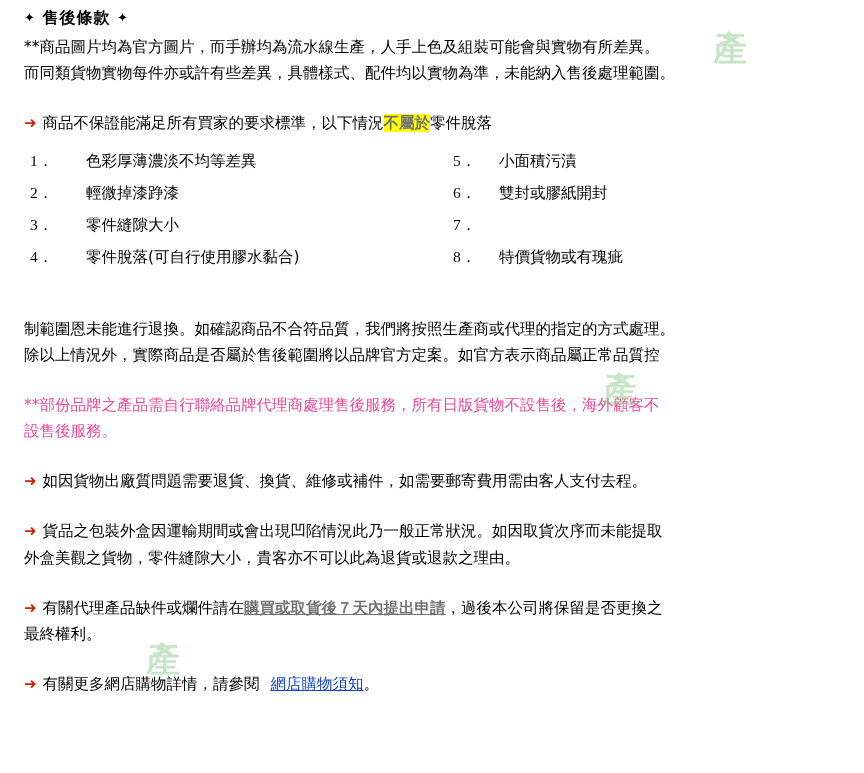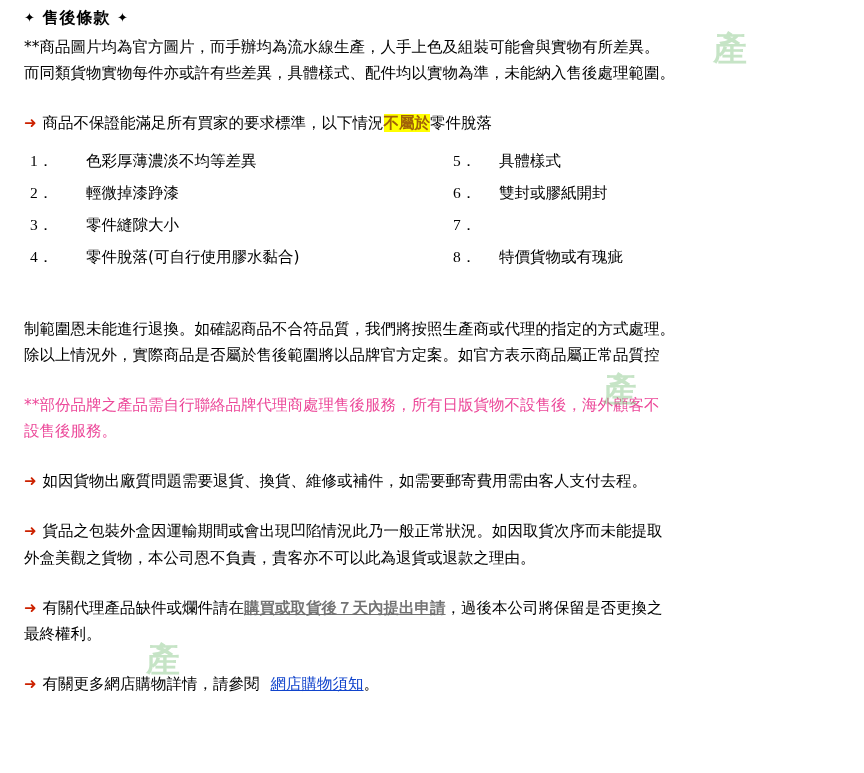--- a/index.html
+++ b/index.html
@@ -47,21 +47,21 @@
     color: #cc2200;
     margin-right: 6px;
     font-size: 15px;
   }
   .arrow-line {
     margin: 0 0 2px 0;
     text-align: justify;
   }
   .hl-yellow {
     background: #ffff00;
-    color: #a16207;
+    color: #737373;
     font-weight: bold;
   }
   .red-bold {
     color: #ec4899;
     font-weight: normal;
   }
   .red-underline {
     color: #737373;
     font-weight: bold;
     text-decoration: underline;
@@ -154,21 +154,21 @@
         <span class="list-text">零件縫隙大小</span>
       </div>
       <div class="list-item">
         <span class="list-num">4．</span>
         <span class="list-text">零件脫落(可自行使用膠水黏合)</span>
       </div>
     </div>
     <div class="list-col right">
       <div class="list-item">
         <span class="list-num">5．</span>
-        <span class="list-text">具體樣式</span>
+        <span class="list-text">小面積污漬</span>
       </div>
       <div class="list-item">
         <span class="list-num">6．</span>
         <span class="list-text">雙封或膠紙開封</span>
       </div>
       <div class="list-item">
         <span class="list-num">7．</span>
       </div>
       <div class="list-item">
         <span class="list-num">8．</span>
@@ -196,21 +196,21 @@
   <p class="arrow-line">
     <span class="arrow">➜</span><span>如因貨物出廠質問題需要退貨、換貨、維修或補件，如需要郵寄費用需由客人支付去程。</span>
   </p>
 
   <div class="block-gap"></div>
   <div class="small-gap"></div>
 
   <p class="arrow-line">
     <span class="arrow">➜</span><span>貨品之包裝外盒因運輸期間或會出現凹陷情況此乃一般正常狀況。如因取貨次序而未能提取</span>
   </p>
-  <p class="para">外盒美觀之貨物，本公司恩不負責，貴客亦不可以此為退貨或退款之理由。</p>
+  <p class="para">外盒美觀之貨物，零件縫隙大小，貴客亦不可以此為退貨或退款之理由。</p>
 
   <div class="block-gap"></div>
   <div class="small-gap"></div>
 
   <p class="arrow-line">
     <span class="arrow">➜</span><span>有關代理產品缺件或爛件請在</span><span class="red-underline">購買或取貨後７天內提出申請</span><span>，過後本公司將保留是否更換之</span>
   </p>
   <p class="para">最終權利。</p>
 
   <div class="block-gap"></div>

